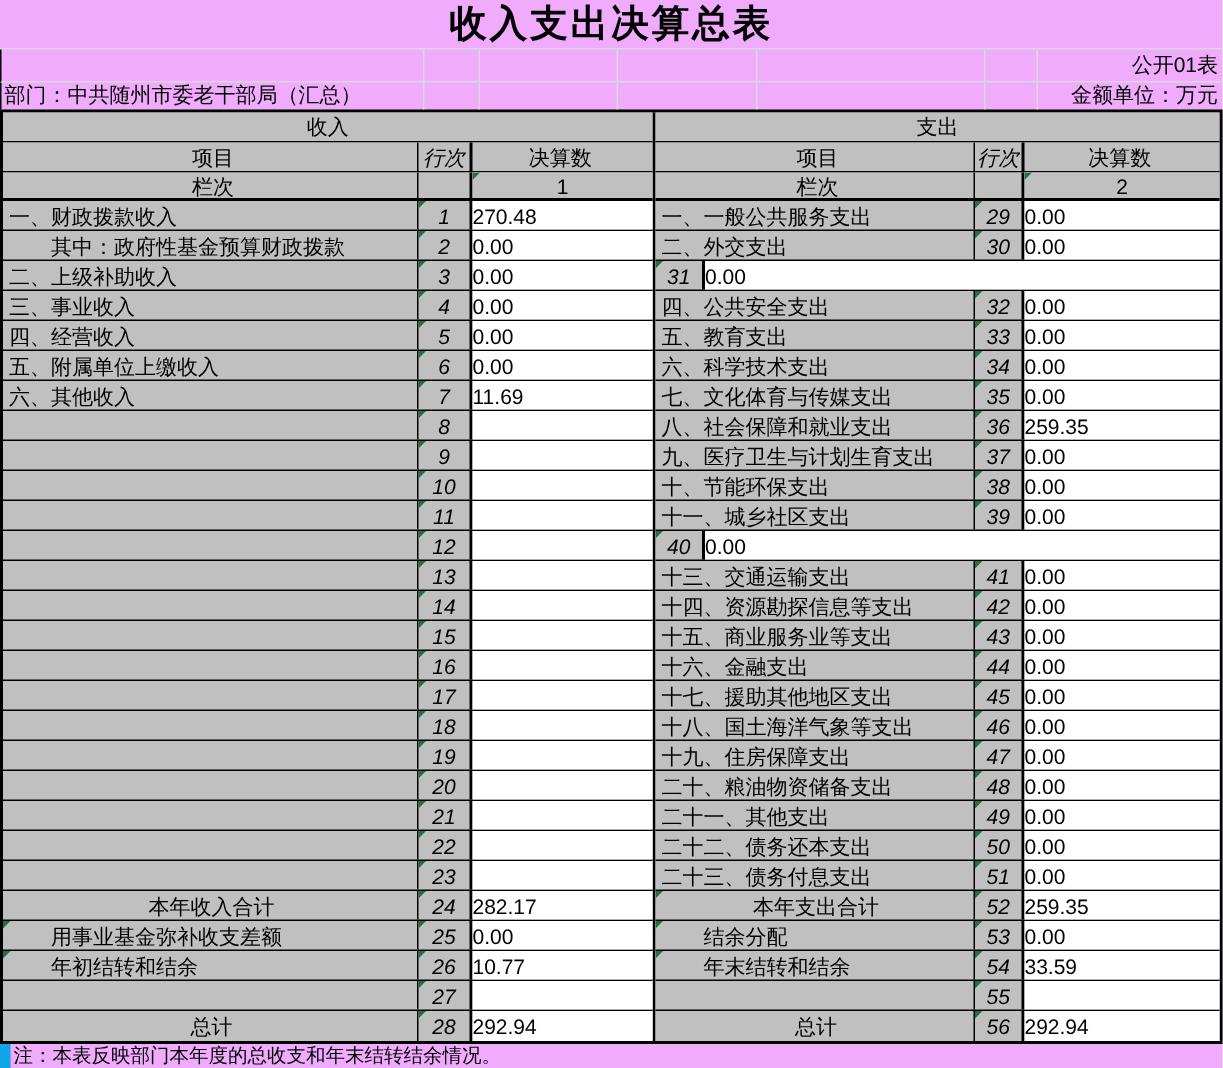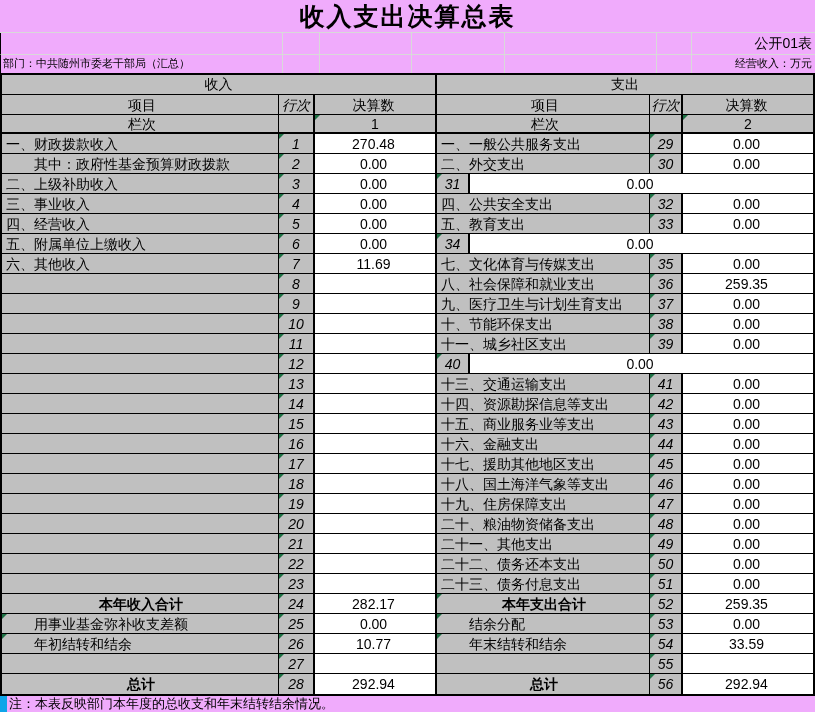--- a/index.html
+++ b/index.html
@@ -16,21 +16,21 @@
     height:33px; line-height:32px; text-align:center;
     font-size:25px; font-weight:bold; letter-spacing:2px;
     border-bottom:1px solid #d9d9d9; position:relative;
   }
   .meta-row-b {
     height:22px; line-height:21px; font-size:14px; text-align:right;
     padding-right:3px; border-bottom:1px solid #d9d9d9; border-left:1px solid #000;
     position:relative;
   }
   .meta-row-c {
-    height:18px; line-height:17px; font-size:11px;
+    height:18px; line-height:17px; font-size:14px;
     display:flex; justify-content:space-between;
     border-left:1px solid #000; position:relative;
   }
   .meta-row-c .dept { padding-left:2px; }
   .meta-row-c .unit { padding-right:3px; }
   .vgrid { position:absolute; top:0; bottom:0; width:1px; background:#d9d9d9; }
 
   
   .xtable { width:815px; border:2px solid #000; display:flex; background:#c0c0c0; }
   .half { display:flex; flex-direction:column; }
@@ -42,32 +42,32 @@
   .row.sec-head { display:block; text-align:center; font-size:14px; line-height:19px; }
   .row.col-head .cell, .row.lane-head .cell { justify-content:center; text-align:center; }
   .row.lane-head { height:19px; border-bottom:2px solid #000; }
 
   .cell {
     position:relative; display:flex; align-items:center;
     font-size:14px; line-height:18px; overflow:hidden; white-space:nowrap;
   }
   .cell.label { border-right:1px solid #000; padding-left:4px; }
   .cell.line  { border-right:2px solid #000; justify-content:center;font-style:italic; }
-  .cell.amount { flex:1; justify-content:center; padding-right:3px; }
+  .cell.amount { flex:1; justify-content:flex-start; padding-right:3px; }
 
   .half-left  .cell.label { width:277px; }
   .half-left  .cell.line  { width:36px; }
   .half-right .cell.label { width:213px; }
   .half-right .cell.line  { width:33px; }
 
   .row.data .cell.amount { background:#fff; }
   .row.lane-head .cell.amount { background:#c0c0c0; justify-content:center; padding-right:0; }
 
   .row.indent .cell.label { padding-left:32px; }
-  .row.total .cell.label { padding-left:2px; justify-content:center; font-weight:bold; }
+  .row.total .cell.label { padding-left:2px; justify-content:center; font-weight:normal; }
 
   .tri {
     position:absolute; top:0; left:0; width:0; height:0;
     border-top:5px solid #1e7145; border-right:5px solid transparent;
   }
 
   
   .note-row {
     height:16px; line-height:15px; font-size:13px;
     padding-left:2px; border-left:7px solid #0ea5e9;
@@ -93,21 +93,21 @@
   </div>
 
   <div class="meta-row-c">
     <span class="vgrid" style="left:281px"></span>
     <span class="vgrid" style="left:318px"></span>
     <span class="vgrid" style="left:410px"></span>
     <span class="vgrid" style="left:503px"></span>
     <span class="vgrid" style="left:655px"></span>
     <span class="vgrid" style="left:690px"></span>
     <span class="dept">部门：中共随州市委老干部局（汇总）</span>
-    <span class="unit">经营收入：万元</span>
+    <span class="unit">金额单位：万元</span>
   </div>
 
   <div class="xtable">
 
     <div class="half half-left">
       <div class="row sec-head">
         <span>收入</span>
       </div>
       <div class="row col-head">
         <div class="cell label">
@@ -611,20 +611,24 @@
     <div class="cell line">
       <span class="tri"></span>
       <span class="txt">33</span>
     </div>
     <div class="cell amount">
       <span class="txt">0.00</span>
     </div>
   </div>
 
   <div class="row data">
+    <div class="cell label">
+
+      <span class="txt">六、科学技术支出</span>
+    </div>
     <div class="cell line">
       <span class="tri"></span>
       <span class="txt">34</span>
     </div>
     <div class="cell amount">
       <span class="txt">0.00</span>
     </div>
   </div>
 
   <div class="row data">

